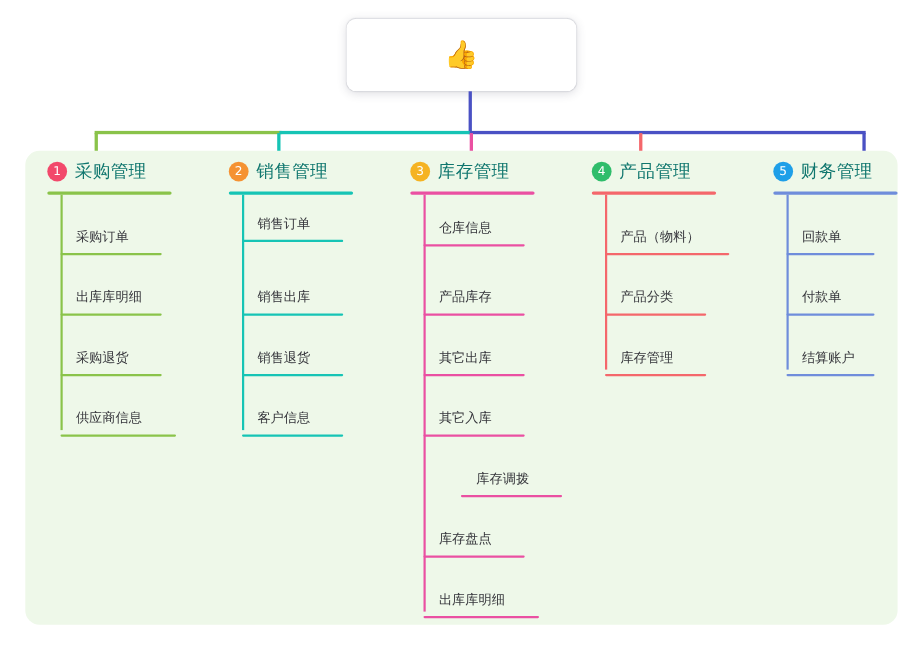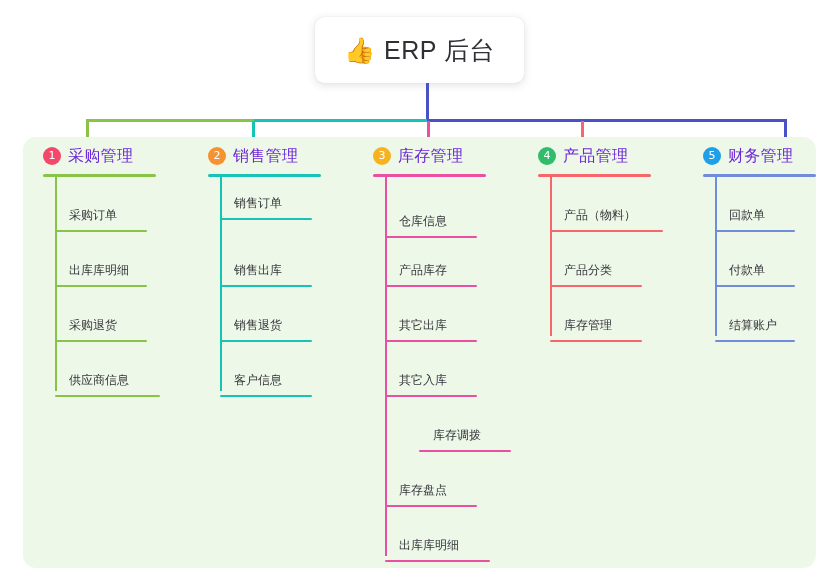--- a/index.html
+++ b/index.html
@@ -55,21 +55,21 @@
     border-radius: 50%;
     color: #ffffff;
     font-size: 11px;
     line-height: 18px;
     text-align: center;
     font-family: "DejaVu Sans", sans-serif;
     flex: 0 0 auto;
   }
   .col-title {
     font-size: 16px;
-    color: #6d28d9;
+    color: #0f766e;
     white-space: nowrap;
     letter-spacing: .3px;
   }
   .head-rule {
     position: absolute;
     left: 10px; top: 30px;
     height: 3px;
     border-radius: 2px;
   }
   .spine {
@@ -96,21 +96,20 @@
     border-radius: 1px;
   }
 </style>
 </head>
 <body>
 
 <div id="canvas">
 
   <div class="root-node">
     <span class="root-emoji">👍</span>
-    <span class="root-title">ERP 后台</span>
   </div>
 
   <div class="conn" style="left:426px; top:83px; width:3px; height:39px; background:#4a51c4;"></div>
 
   <div class="conn" style="left:86px; top:119px; width:170px; height:3px; background:#8ac34a;"></div>
   <div class="conn" style="left:254px; top:119px; width:175px; height:3px; background:#16c4b5;"></div>
   <div class="conn" style="left:427px; top:119px; width:360px; height:3px; background:#4a51c4;"></div>
 
   <div class="conn" style="left:86px; top:121px; width:3px; height:24px; background:#8ac34a;"></div>
   <div class="conn" style="left:252px; top:121px; width:3px; height:24px; background:#16c4b5;"></div>
@@ -169,21 +168,21 @@
           <div class="item-rule" style="width: 92px; background: rgb(22, 196, 181);"></div>
         </div>
       </div>
       <div class="column" style="left: 363px;">
         <div class="col-head">
           <span class="badge" style="background: rgb(245, 179, 34);">3</span>
           <span class="col-title">库存管理</span>
         </div>
         <div class="head-rule" style="width: 113px; background: rgb(234, 80, 162);"></div>
         <div class="spine" style="height: 379px; background: rgb(234, 80, 162);"></div>
-        <div class="item" style="top: 39px; width: 98px;">
+        <div class="item" style="top: 25px; width: 98px;">
           <span class="item-label">仓库信息</span>
           <div class="item-rule" style="width: 92px; background: rgb(234, 80, 162);"></div>
         </div>
         <div class="item" style="top: 88px; width: 98px;">
           <span class="item-label">产品库存</span>
           <div class="item-rule" style="width: 92px; background: rgb(234, 80, 162);"></div>
         </div>
         <div class="item" style="top: 143px; width: 98px;">
           <span class="item-label">其它出库</span>
           <div class="item-rule" style="width: 92px; background: rgb(234, 80, 162);"></div>

